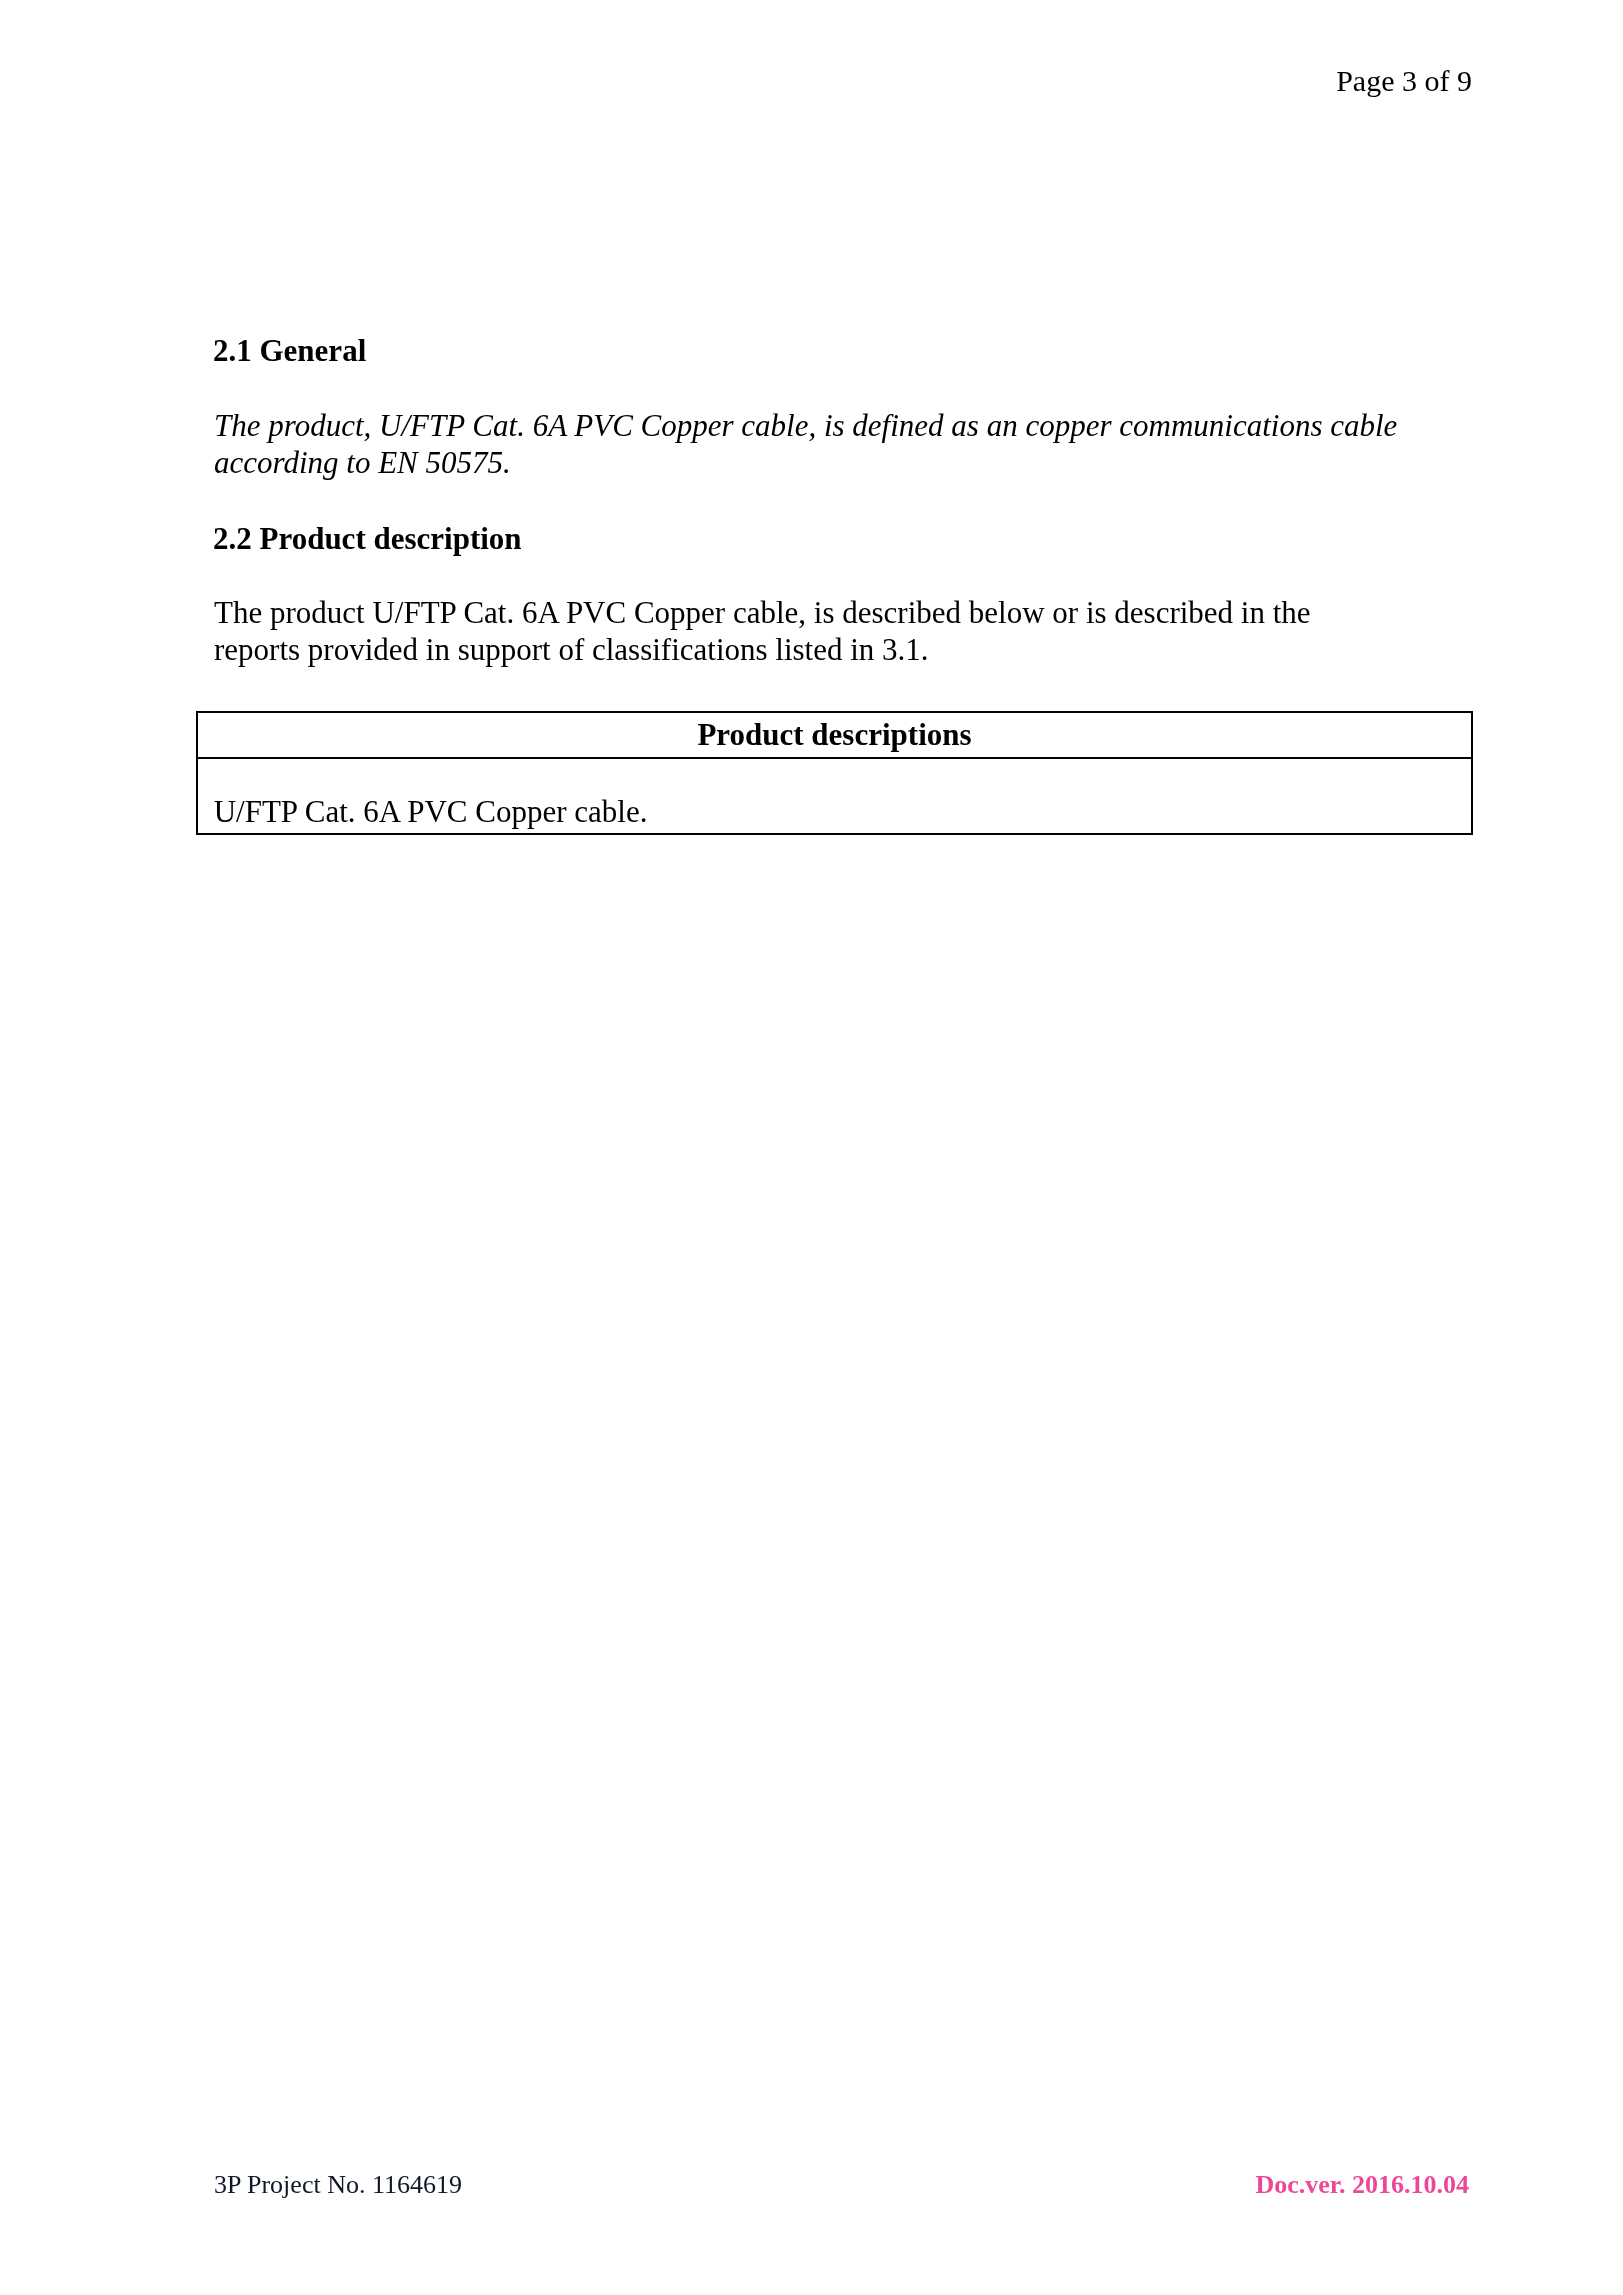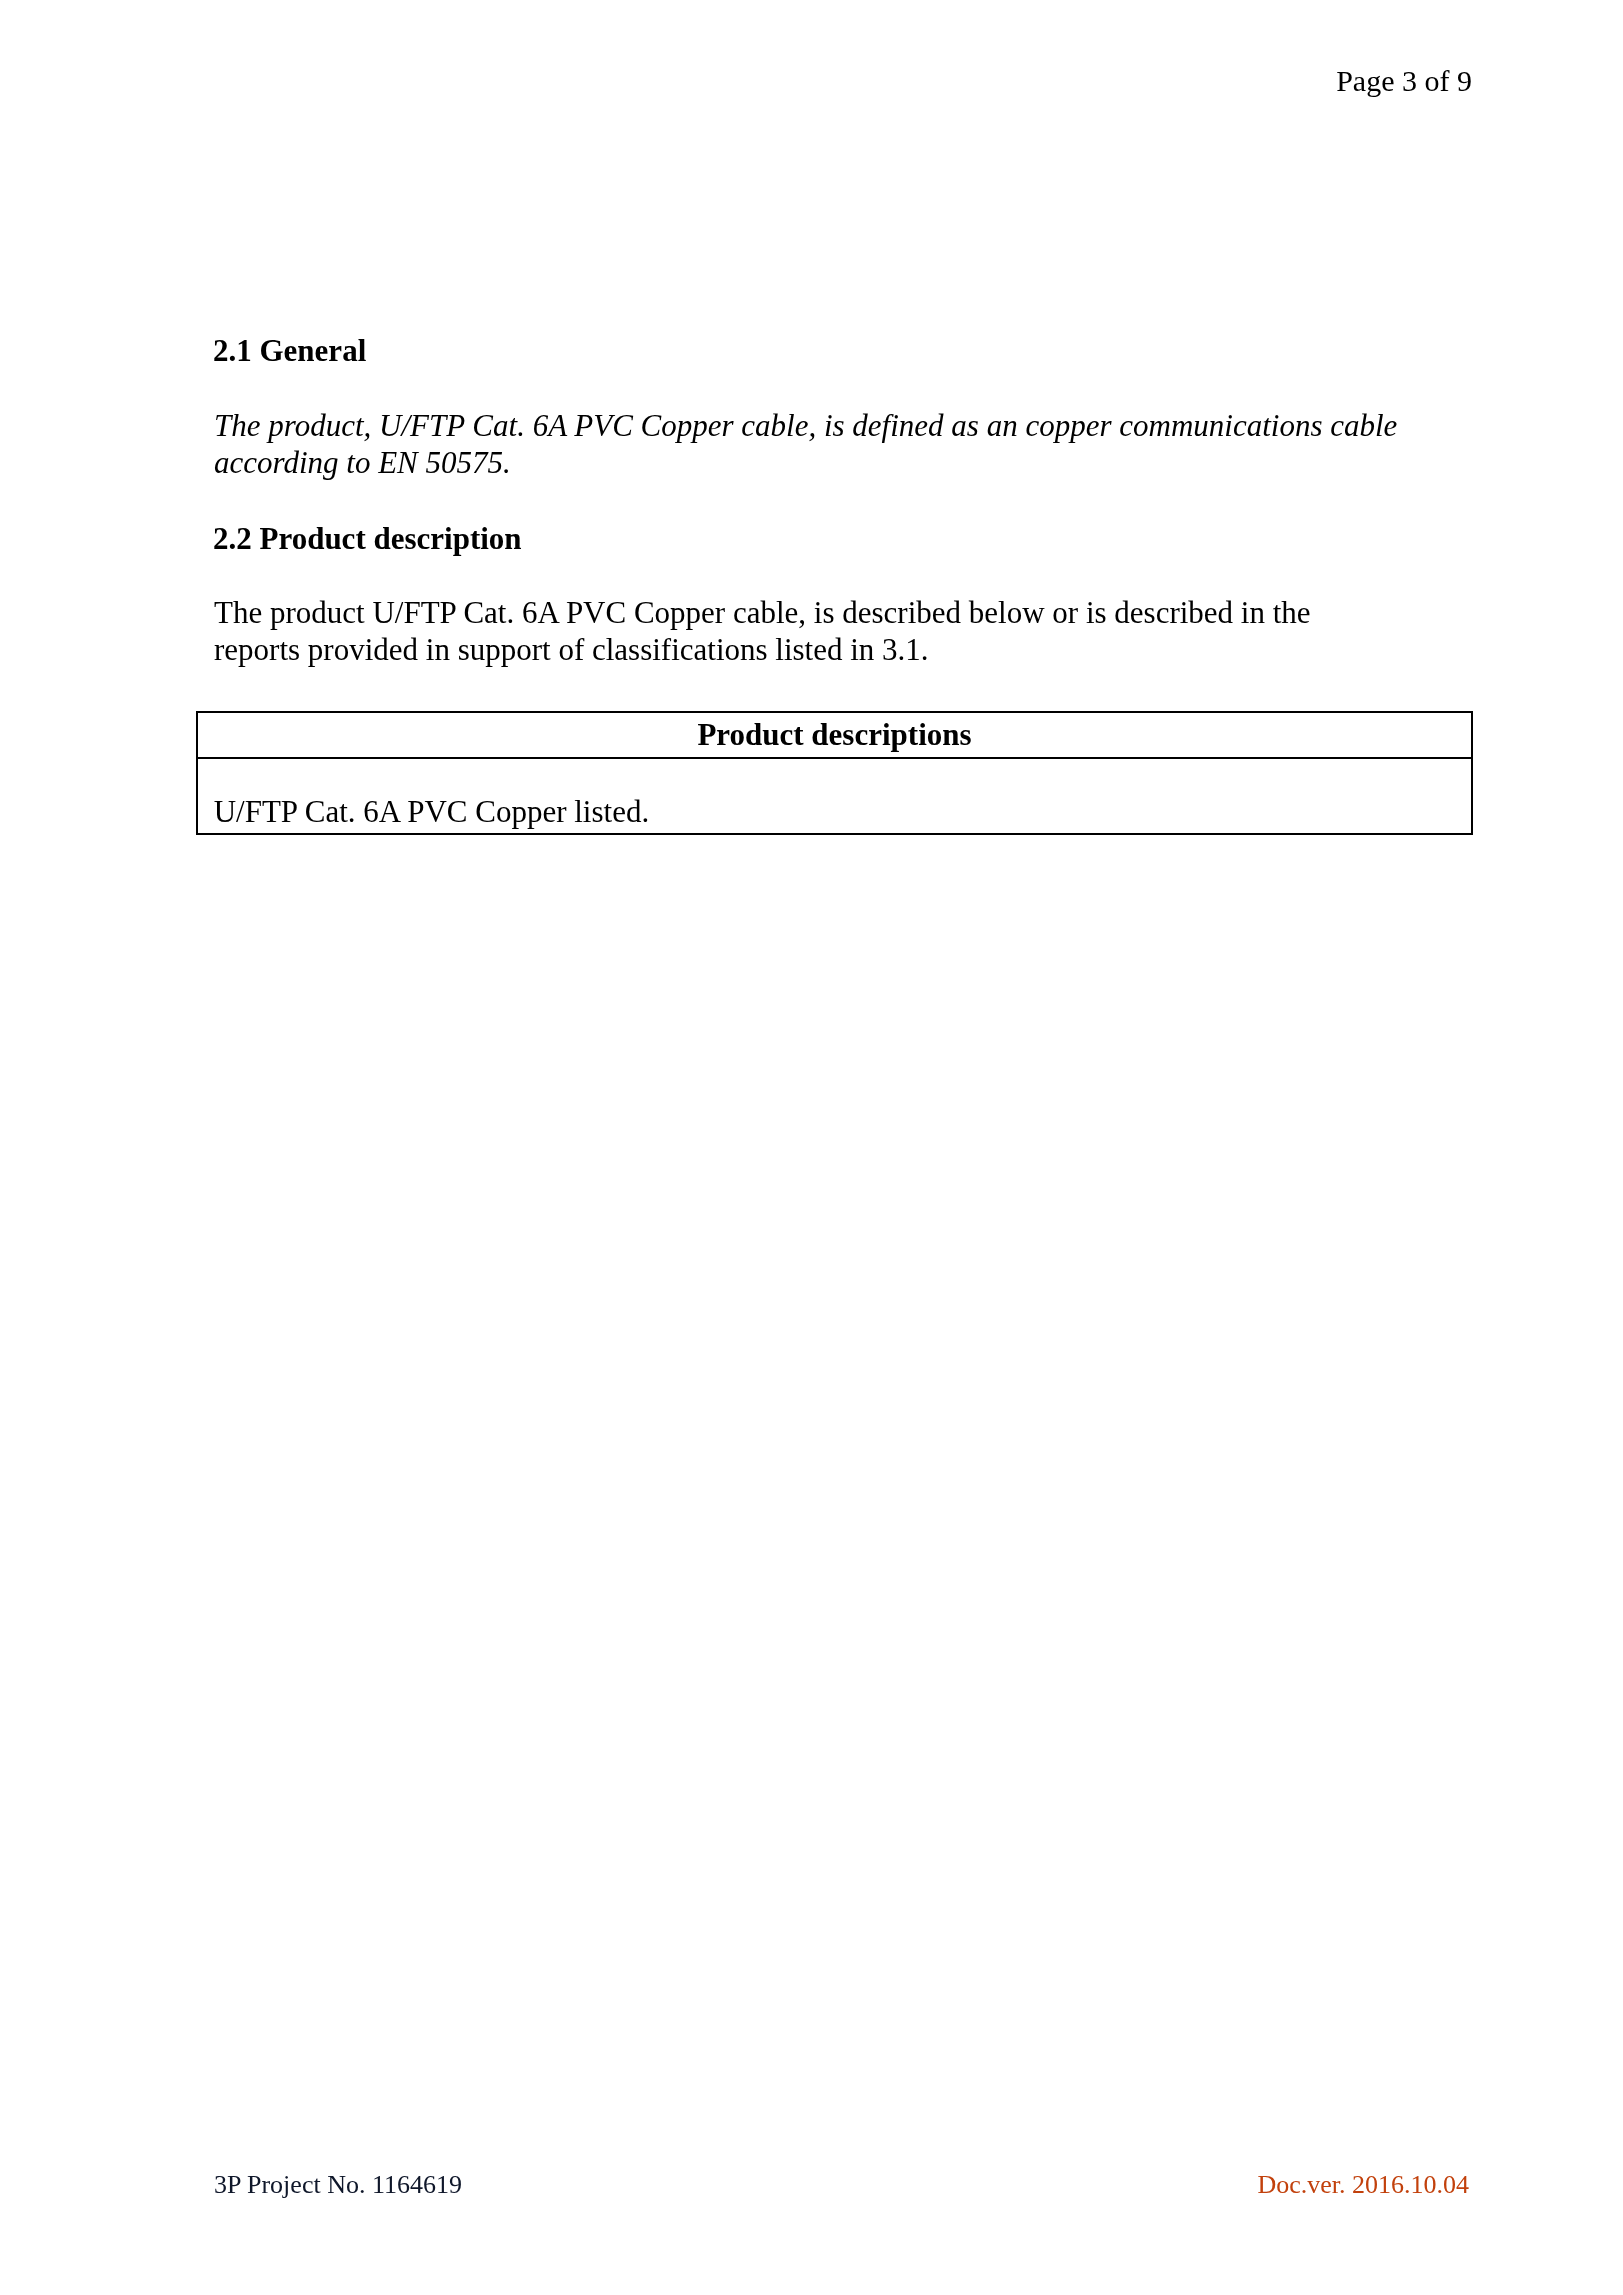--- a/index.html
+++ b/index.html
@@ -88,22 +88,23 @@
     line-height: 1.15;
     color: #0f172a;
     white-space: nowrap;
   }
   .footer-right {
     position: absolute;
     top: 2170px;
     right: 154px;
     font-size: 26px;
     line-height: 1.15;
-    color: #c2410c;
+    color: #ec4899;
     white-space: nowrap;
+    font-weight: bold;
   }
 </style>
 </head>
 <body>
 
 <div class="page">
 
   <div class="page-number">Page 3 of 9</div>
 
 
@@ -122,21 +123,21 @@
   </div>
 
   <table class="desc-table">
     <thead>
       <tr>
         <th>Product descriptions</th>
       </tr>
     </thead>
     <tbody>
       <tr>
-        <td>U/FTP Cat. 6A PVC Copper listed.</td>
+        <td>U/FTP Cat. 6A PVC Copper cable.</td>
       </tr>
     </tbody>
   </table>
 
   <div class="footer-left">3P Project No. 1164619</div>
 
   <div class="footer-right">Doc.ver. 2016.10.04</div>
 
 </div>
 

